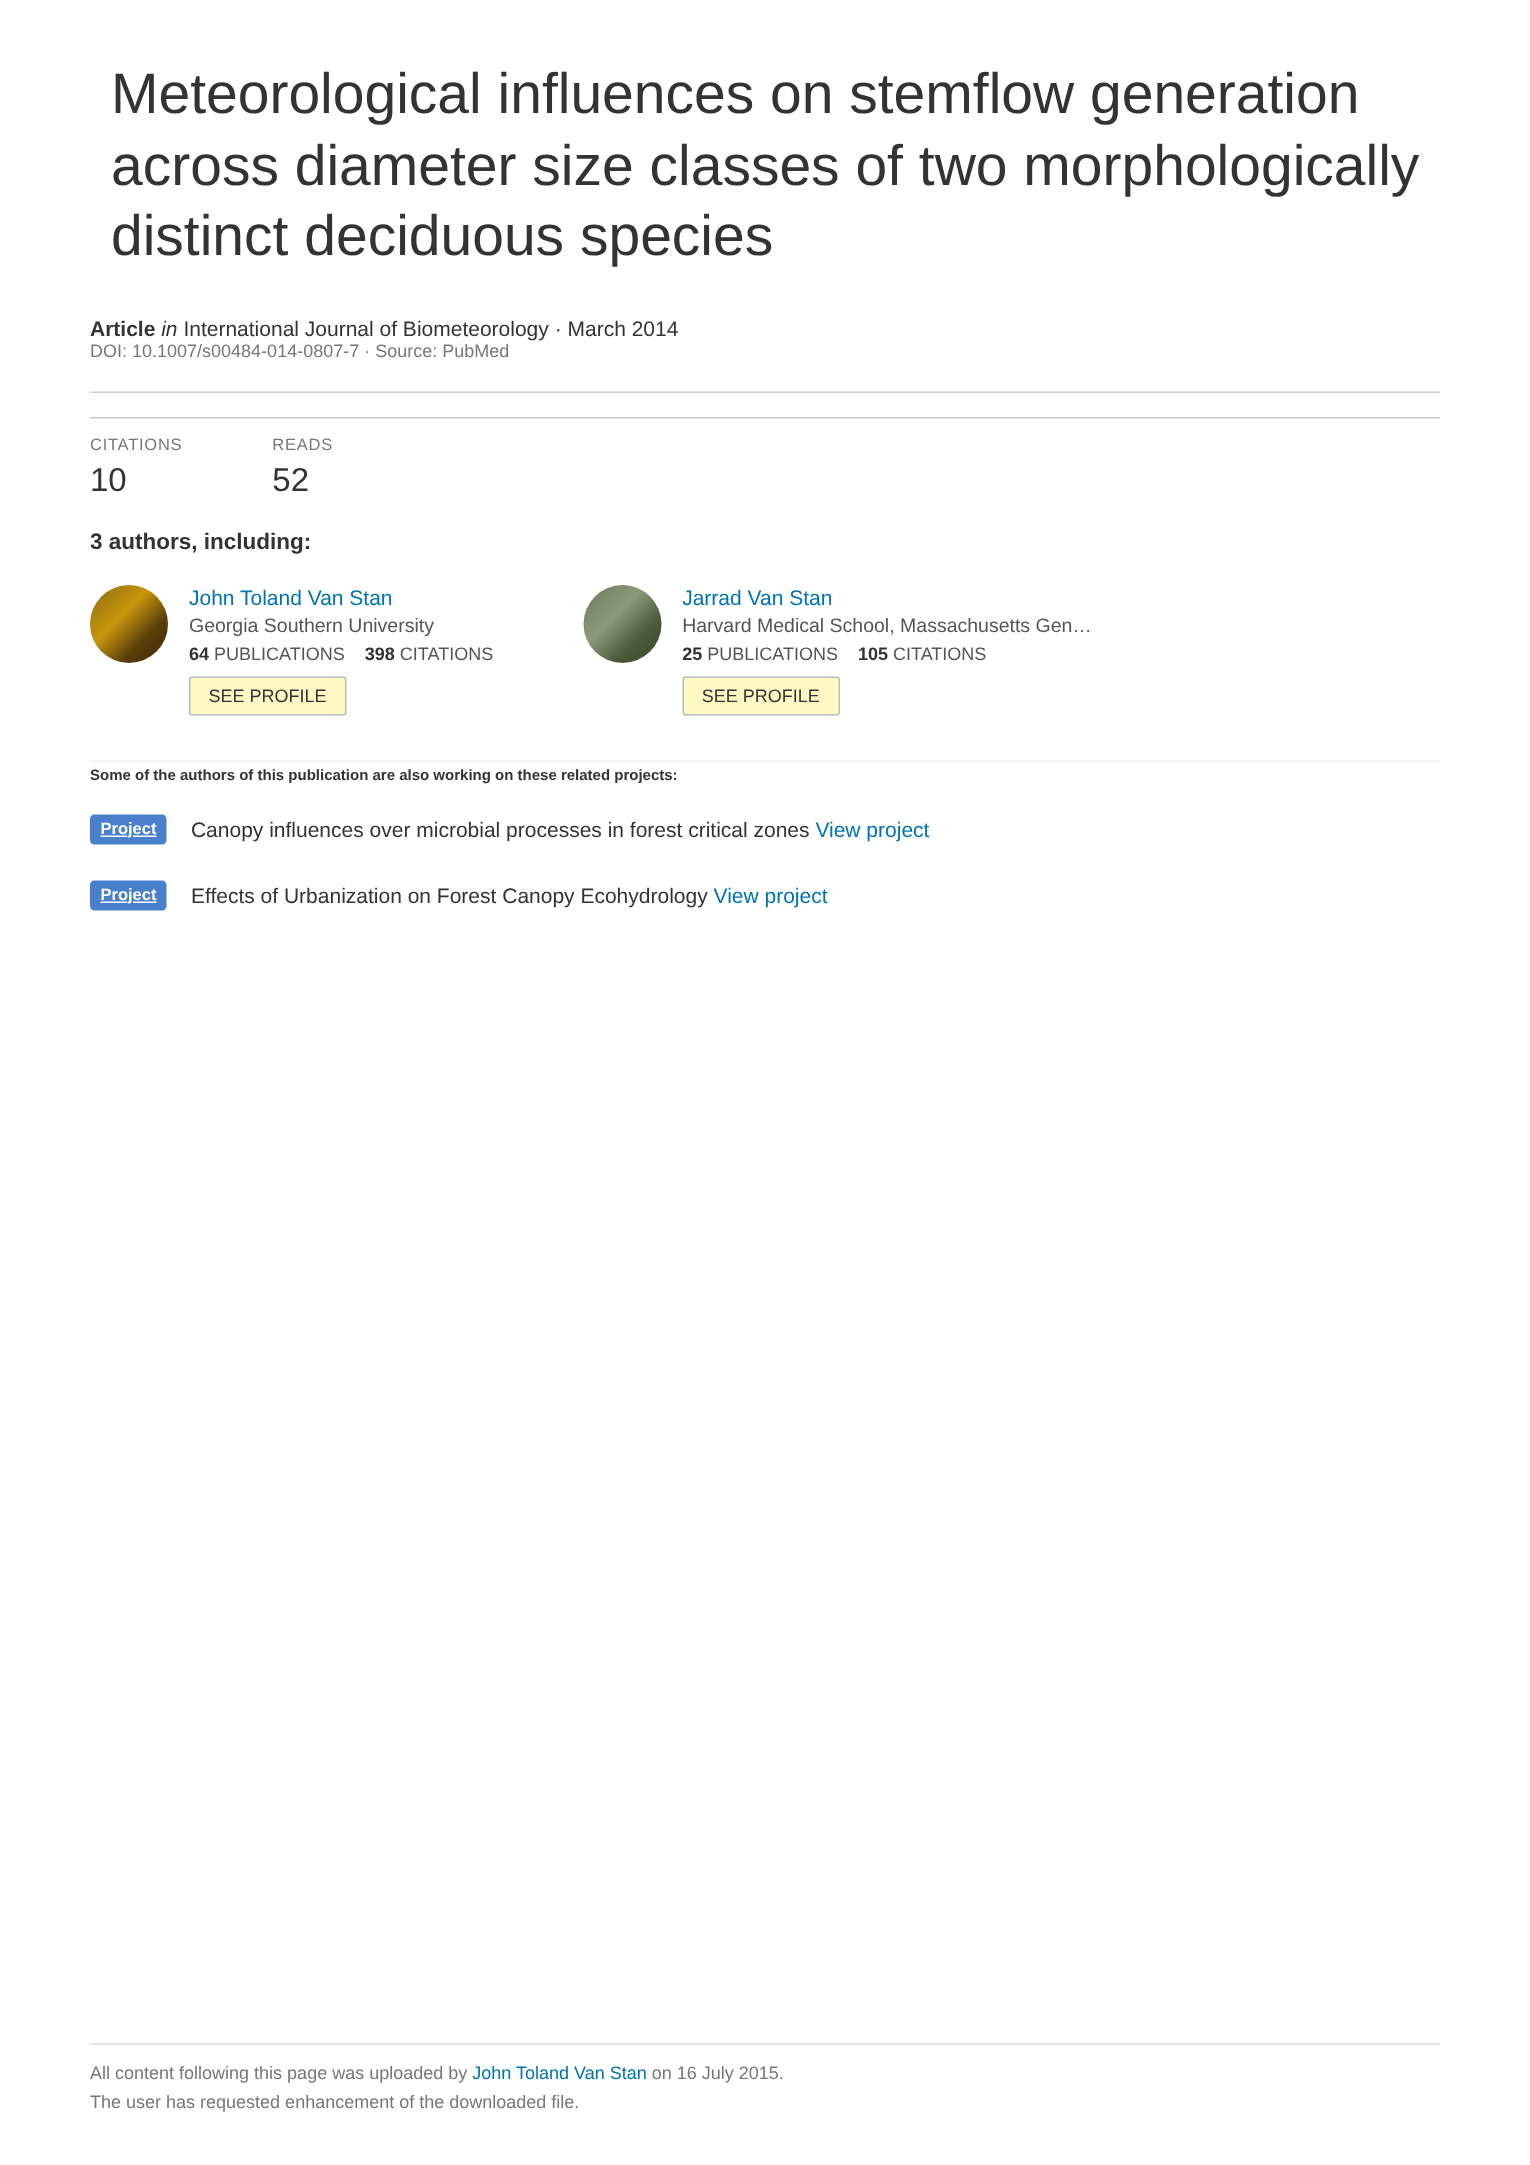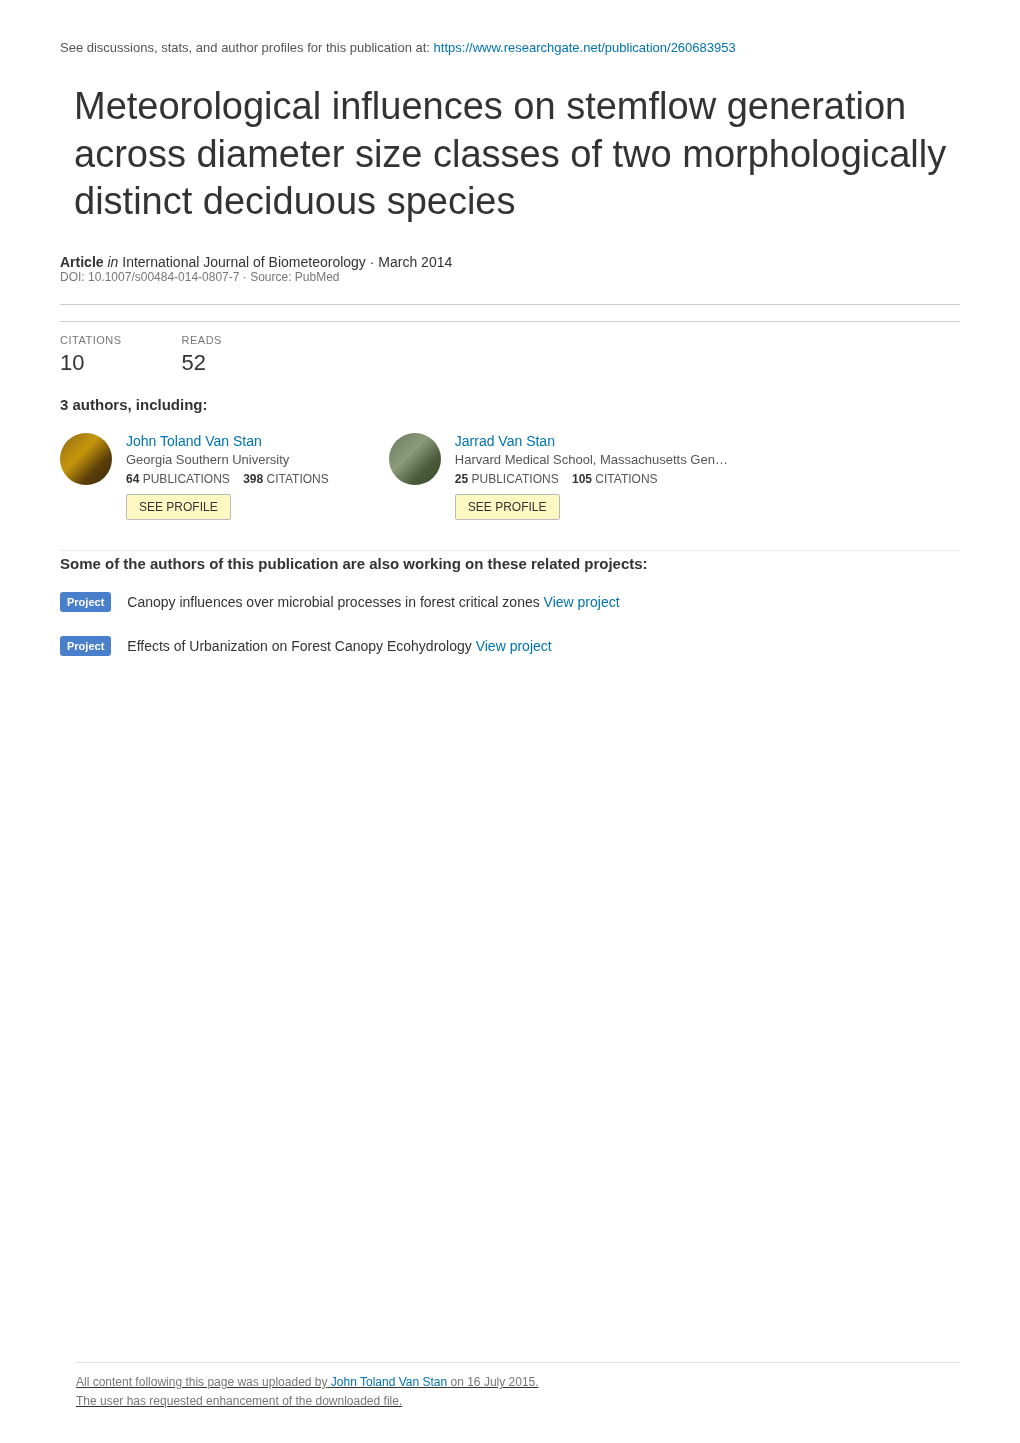--- a/index.html
+++ b/index.html
@@ -152,21 +152,21 @@
       color: #333;
       font-size: 12px;
       font-family: Arial, sans-serif;
       padding: 5px 12px;
       cursor: pointer;
       border-radius: 2px;
     }
     
     .related-heading {
       font-family: Arial, sans-serif;
-      font-size: 15px;
+      font-size: 10px;
       font-weight: 700;
       margin-bottom: 20px;
       border-top: 1px solid #eee;
       padding-top: 4px;
     }
     .project-item {
       display: flex;
       align-items: center;
       gap: 16px;
       margin-bottom: 24px;
@@ -175,39 +175,39 @@
       background: #4a7fcb;
       color: #fff;
       font-family: Arial, sans-serif;
       font-size: 11px;
       font-weight: 700;
       padding: 4px 7px;
       border-radius: 3px;
       flex-shrink: 0;
       min-width: 46px;
       text-align: center;
+      text-decoration: underline;
     }
     .project-text {
       font-family: Arial, sans-serif;
       font-size: 14px;
       color: #333;
     }
     .project-text a {
       color: #0073b1;
       text-decoration: none;
     }
     
     .footer {
       position: absolute;
       bottom: 30px;
-      left: 76px;
+      left: 60px;
       right: 60px;
       border-top: 1px solid #ddd;
       padding-top: 12px;
-      text-decoration: underline;
     }
     .footer-line {
       font-family: Arial, sans-serif;
       font-size: 12px;
       color: #777;
       margin-bottom: 5px;
     }
     .footer-line a {
       color: #0073b1;
       text-decoration: none;
@@ -217,24 +217,20 @@
       border-top: 1px solid #ccc;
       margin: 16px 0;
     }
   </style>
 </head>
 <body>
 
 <div class="page">
 
 
-  <div class="see-discussions">
-    <span>See discussions, stats, and author profiles for this publication at:</span>
-    <a href="#">https://www.researchgate.net/publication/260683953</a>
-  </div>
 
   <h1 class="article-title">Meteorological influences on stemflow generation across diameter size classes of two morphologically distinct deciduous species</h1>
 
   <div class="article-meta">
     <strong>Article</strong>
     <span class="in-word"> in </span>
     <span>International Journal of Biometeorology</span>
     <span> · </span>
     <span>March 2014</span>
   </div>

